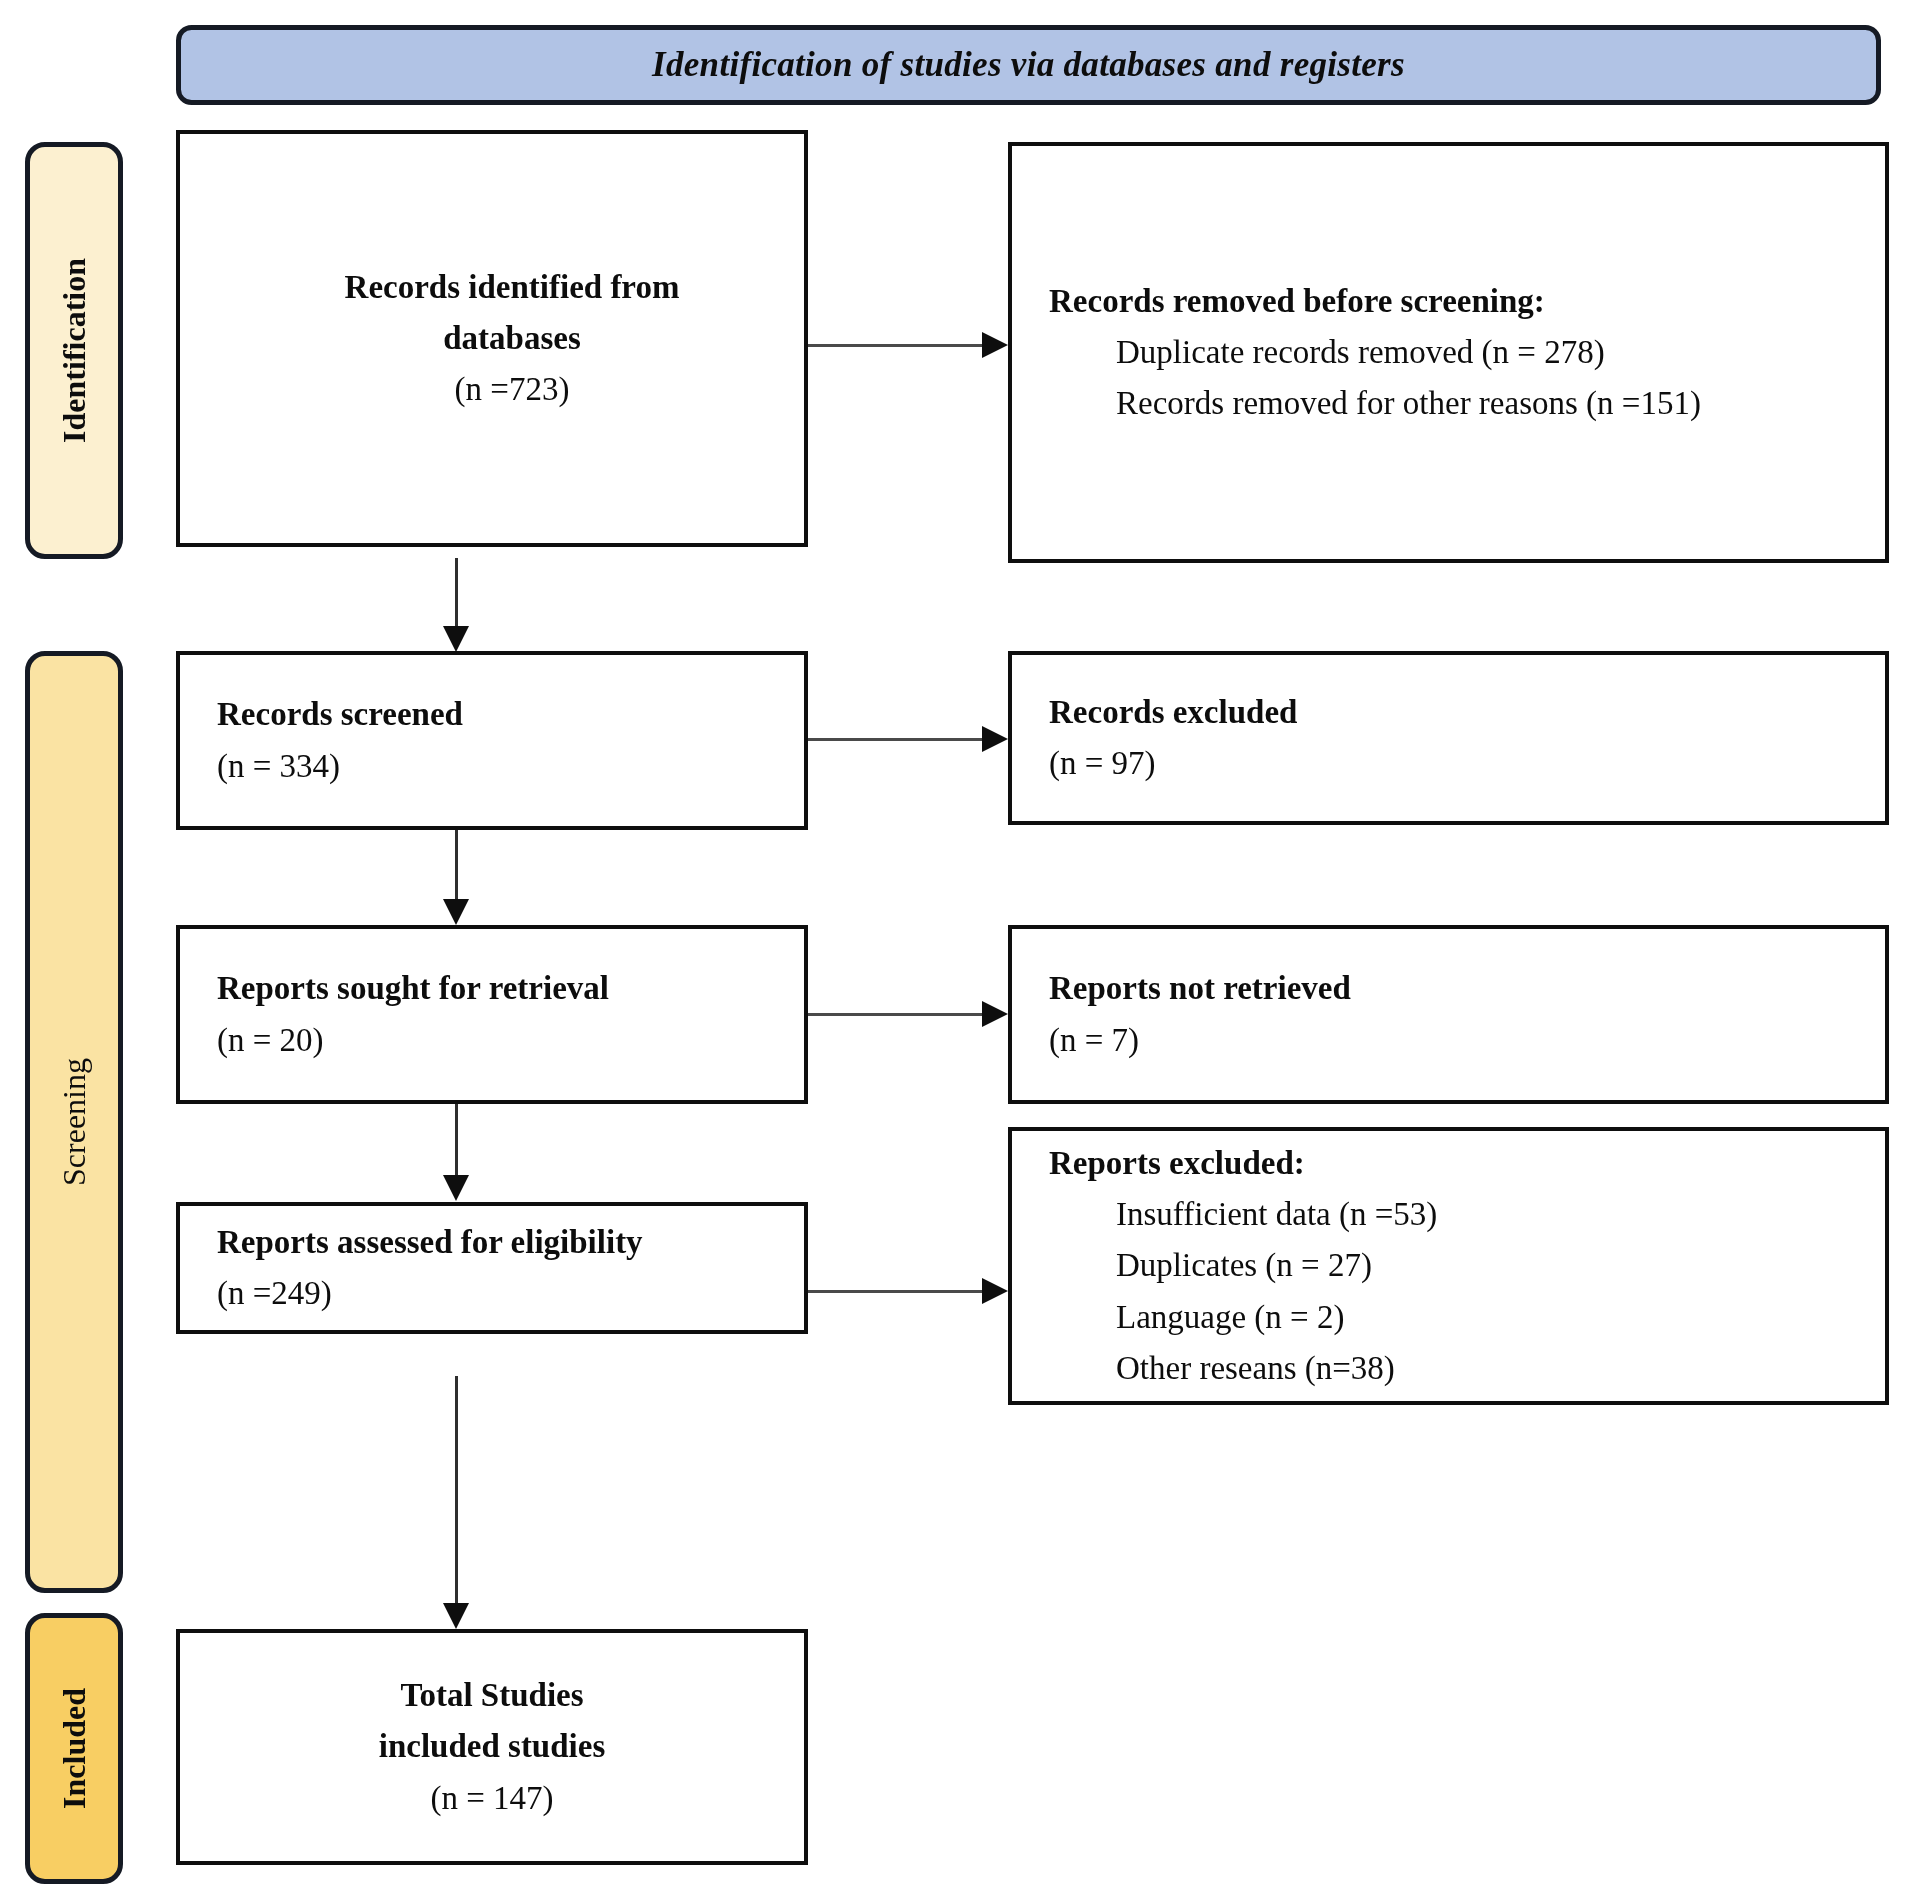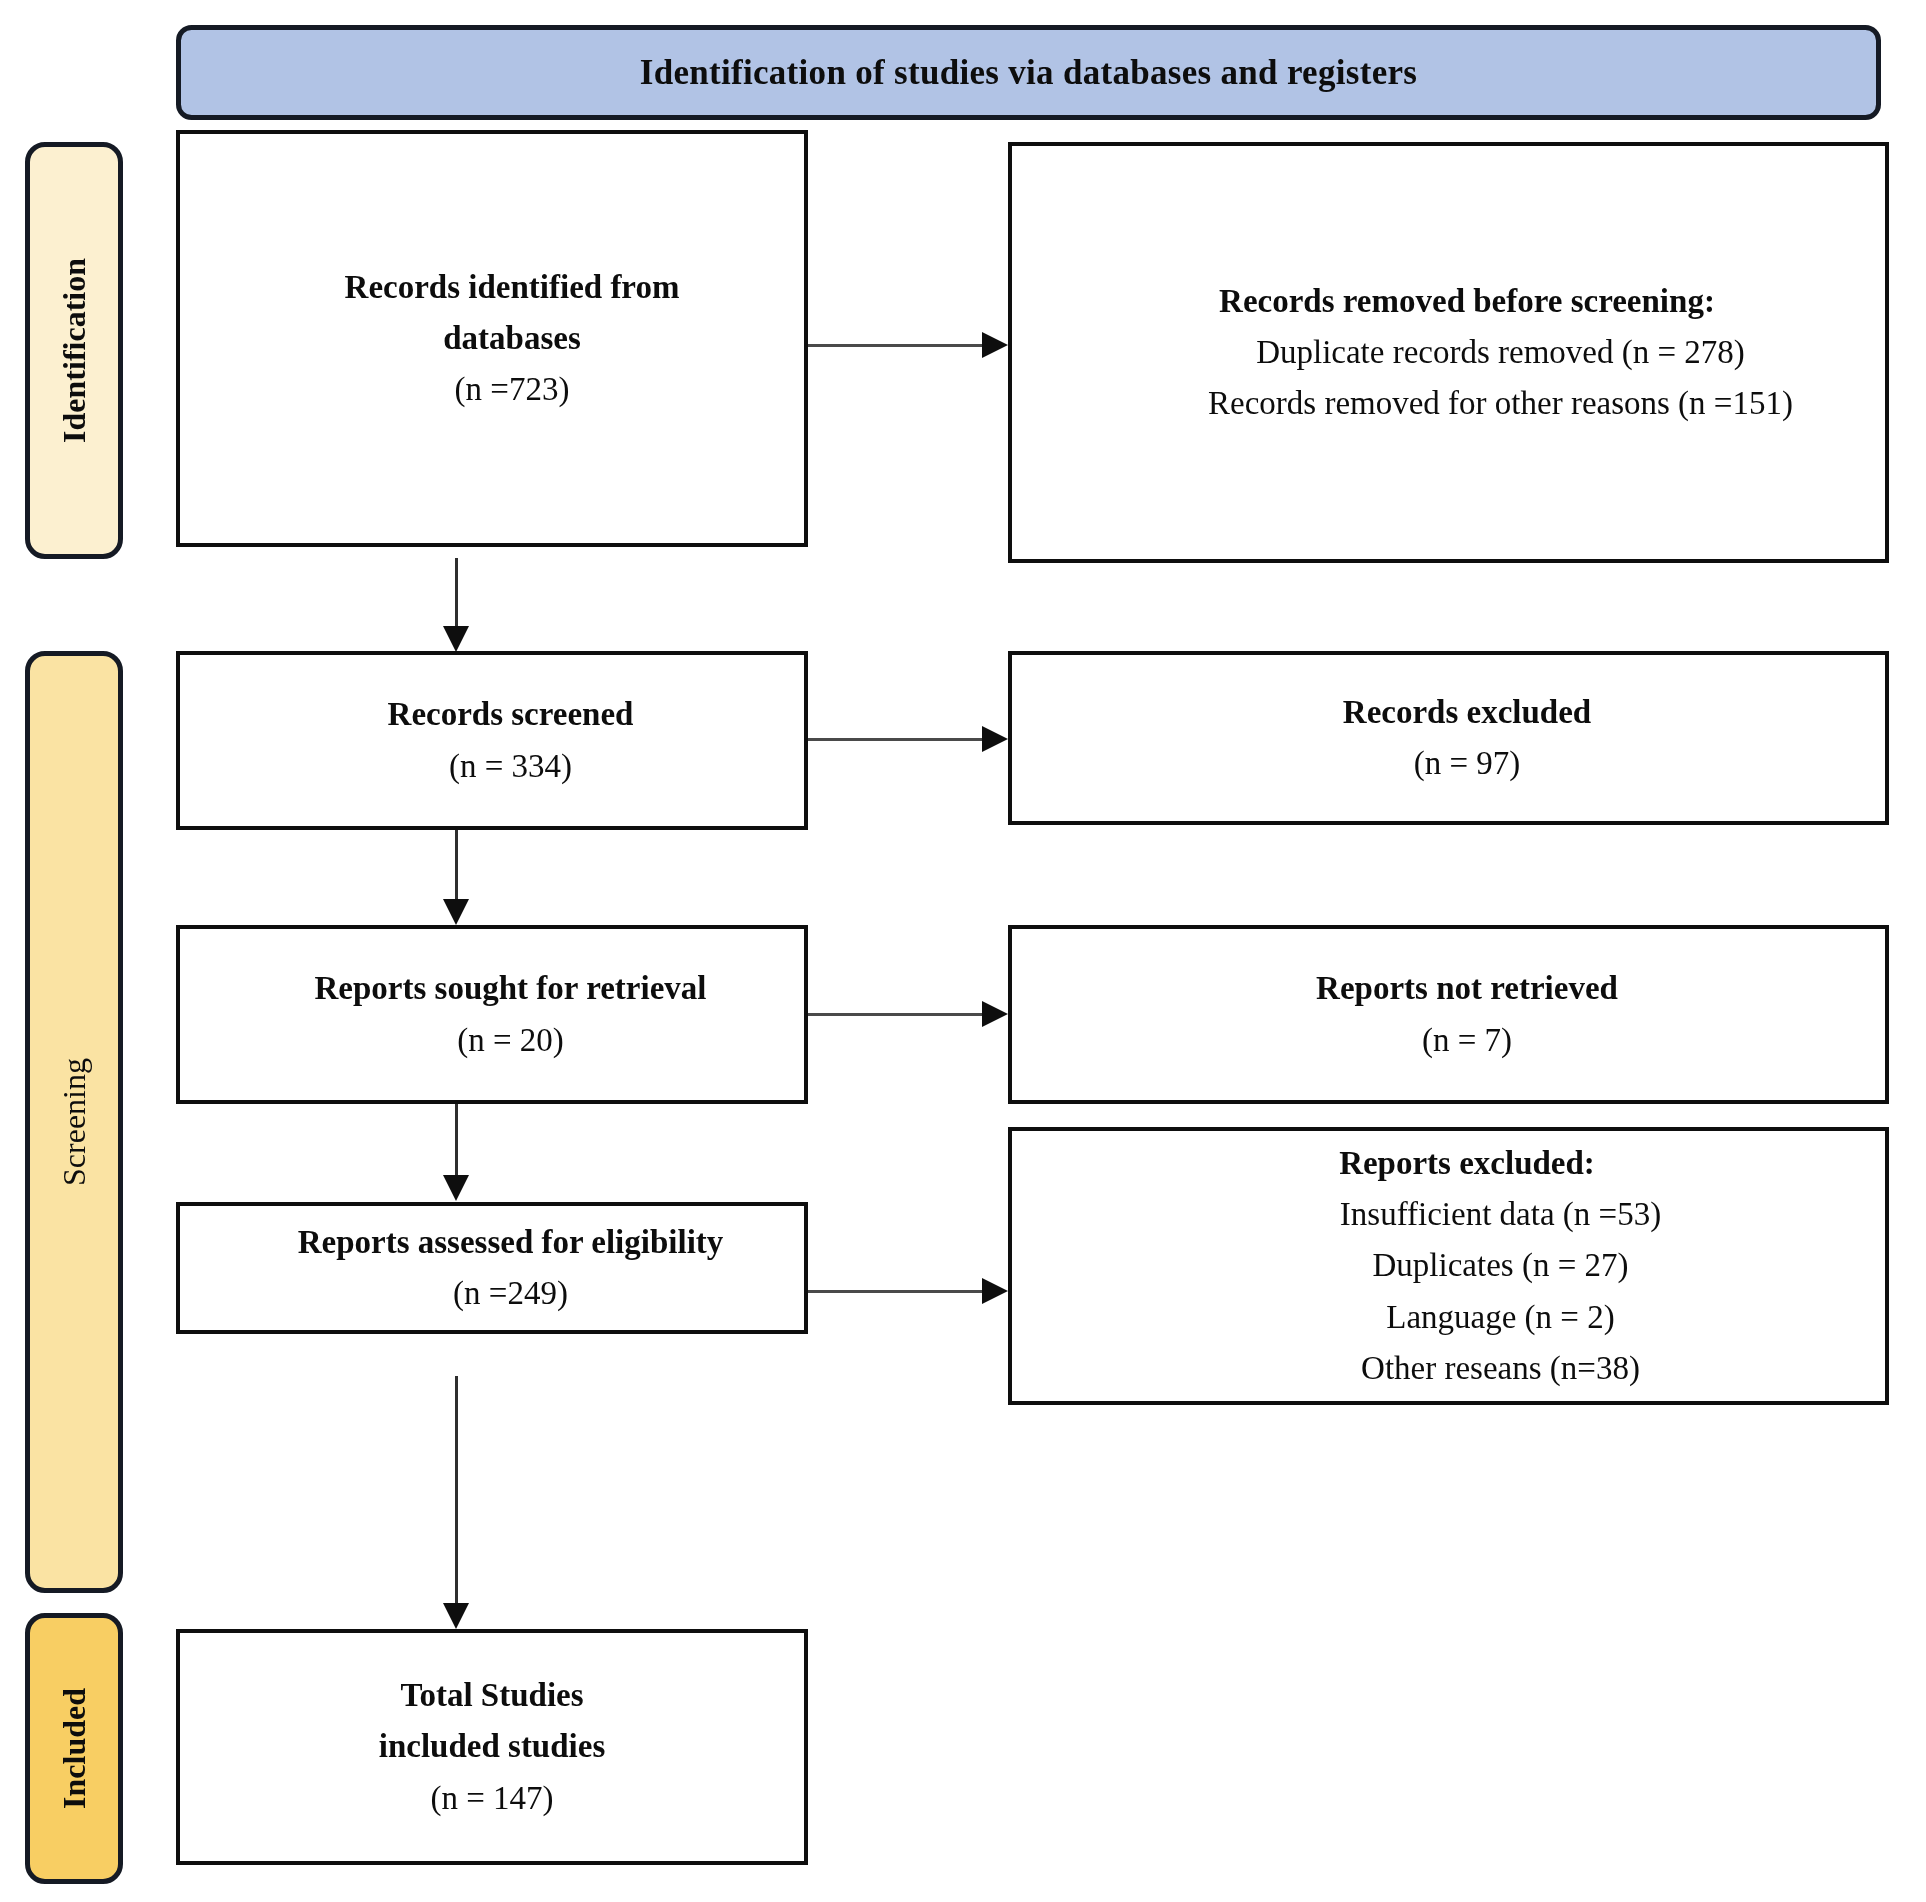--- a/index.html
+++ b/index.html
@@ -13,28 +13,29 @@
     height: 1902px;
     background: #ffffff;
     font-family: "Liberation Serif", "DejaVu Serif", serif;
     color: #0d0d0d;
   }
 
   
   .header-banner {
     position: absolute;
     left: 176px; top: 25px;
-    width: 1705px; height: 95px;
+    width: 1705px; height: 80px;
     background: #b1c3e5;
     border: 5.4px solid #151a24;
     border-radius: 15.5px;
     box-sizing: border-box;
     display: flex;
     align-items: center;
     justify-content: center;
+    font-style: italic;
   }
   .header-banner .title {
     font-weight: bold;
     font-size: 35px;
     letter-spacing: 0.3px;
   }
 
   
   .stage {
     position: absolute;
@@ -73,21 +74,21 @@
     line-height: 1.55;
   }
   .fbox .b-title { font-weight: bold; white-space: pre-line; }
   .fbox .b-count { font-weight: normal; }
   .fbox .b-item  { font-weight: normal; }
 
   .col-left  { left: 176px;  width: 632px; }
   .col-right { left: 1008px; width: 881px; }
 
   .box-center { text-align: center; }
-  .box-leftpad { padding-left: 37px; text-align: center; }
+  .box-leftpad { padding-left: 37px; text-align: left; }
   .box-leftpad .b-item { padding-left: 67px; }
 
   .box-records-identified { top: 130px;  height: 417px; padding-left: 40px; }
   .box-records-removed    { top: 142px;  height: 421px; }
   .box-records-screened   { top: 651px; height: 179px; }
   .box-records-excluded   { top: 651px; height: 174px; }
   .box-reports-sought     { top: 925px; height: 179px; }
   .box-reports-notret     { top: 925px; height: 179px; }
   .box-reports-assessed   { top: 1202px; height: 132px; }
   .box-reports-excluded   { top: 1127px; height: 278px; }

